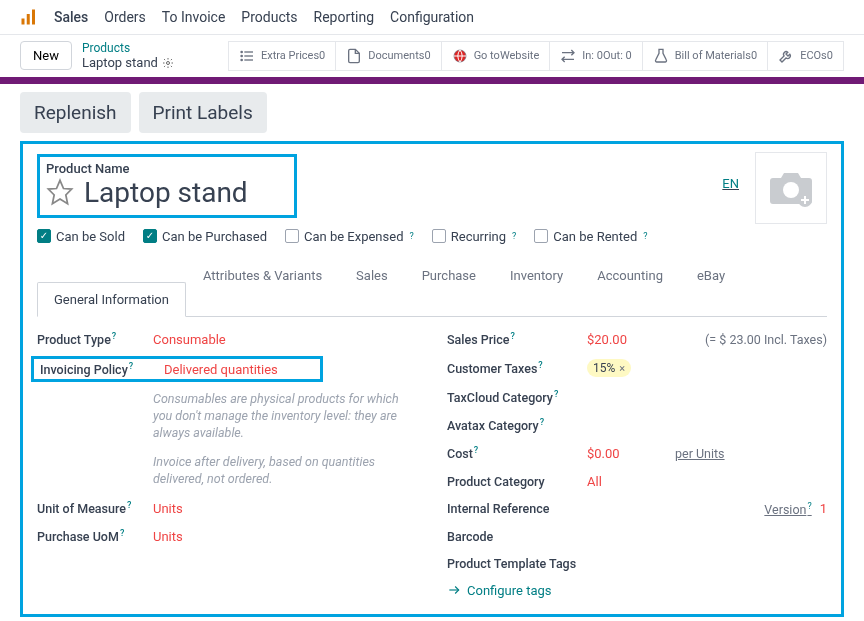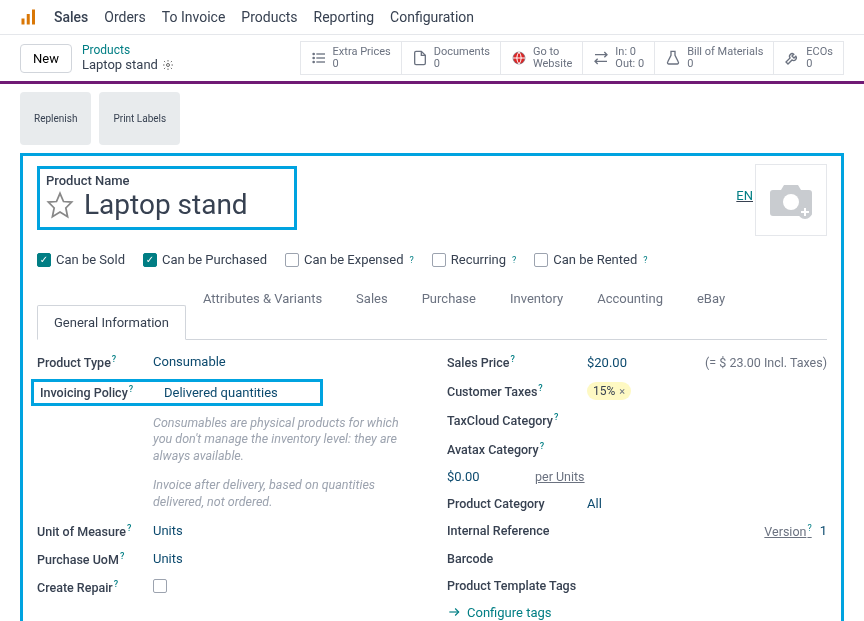--- a/index.html
+++ b/index.html
@@ -5,69 +5,69 @@
     * { box-sizing: border-box; margin: 0; padding: 0; font-family: -apple-system, BlinkMacSystemFont, "Segoe UI", Roboto, Arial, sans-serif; }
     body { background: #fff; width: 864px; font-size: 13px; color: #374151; }
 
     
     .top-nav { display: flex; align-items: center; gap: 16px; padding: 8px 20px; border-bottom: 1px solid #e5e7eb; }
     .logo { width: 18px; height: 18px; }
     .nav-item { font-size: 14px; color: #374151; cursor: pointer; }
     .nav-item.active { color: #374151; font-weight: 500; }
 
     
-    .sub-bar { display: flex; align-items: stretch; padding: 6px 20px; border-bottom: 3px solid #701a75; }
+    .sub-bar { display: flex; align-items: stretch; padding: 6px 20px; border-bottom: 7px solid #701a75; }
     .new-btn { border: 1px solid #d1d5db; background: #fff; padding: 6px 12px; font-size: 13px; border-radius: 4px; cursor: pointer; align-self: center; }
     .crumb-box { display: flex; flex-direction: column; justify-content: center; margin-left: 10px; line-height: 1.2; }
     .crumb-parent { color: #017e84; font-size: 12px; cursor: pointer; }
     .crumb-current { color: #374151; font-size: 13px; display: flex; align-items: center; gap: 4px; }
     .sub-spacer { flex: 1; }
     .stat-btn { display: flex; align-items: center; gap: 6px; border: 1px solid #e5e7eb; background: #fff; padding: 4px 10px; margin-left: -1px; cursor: pointer; }
     .stat-btn svg { stroke: #6b7280; }
-    .stat-txt { display: flex; flex-direction: column; line-height: 1.1; font-size: 11px; color: #6b7280; }
+    .stat-txt { display: flex; flex-direction: row; line-height: 1.1; font-size: 11px; color: #6b7280; }
     .stat-txt .v { font-size: 11px; }
 
     
     .actions-row { display: flex; gap: 8px; padding: 8px 20px; }
-    .action-pill { background: #e8ebed; border: none; padding: 21px 14px; font-size: 10px; border-radius: 4px; color: #374151; cursor: pointer; }
+    .action-pill { background: #e8ebed; border: none; padding: 9px 14px; font-size: 19px; border-radius: 4px; color: #374151; cursor: pointer; }
 
     
     .hl-form { border: 3px solid #00a3e0; margin: 0 20px 12px 20px; padding: 10px 14px 16px 14px; position: relative; }
     .hl-name { border: 3px solid #00a3e0; padding: 4px 8px 6px 6px; display: inline-block; min-width: 260px; }
     .hl-field { border: 3px solid #00a3e0; padding: 2px 6px; display: inline-flex; align-items: center; gap: 24px; margin: -3px -6px; }
 
     
     .p-label { font-size: 13px; font-weight: 500; color: #374151; }
     .p-name-row { display: flex; align-items: center; gap: 10px; margin-top: 0px; }
     .p-name-val { font-size: 28px; color: #374151; }
     .star { width: 28px; height: 28px; stroke: #888; fill: none; stroke-width: 1.5; }
-    .form-right { position: absolute; right: 14px; top: 8px; display: flex; gap: 2px; align-items: flex-start; text-decoration: underline; }
+    .form-right { position: absolute; right: 14px; top: 8px; display: flex; gap: 16px; align-items: flex-start; text-decoration: underline; }
     .lang { color: #017e84; font-size: 13px; cursor: pointer; margin-top: 24px; }
     .img-ph { width: 72px; height: 72px; border: 1px solid #e5e7eb; display: flex; align-items: center; justify-content: center; }
 
     
-    .check-row { display: flex; gap: 18px; margin-top: 22px; align-items: center; }
+    .check-row { display: flex; gap: 18px; margin-top: 11px; align-items: center; }
     .check { display: flex; align-items: center; gap: 5px; font-size: 13px; }
     .cbx { width: 14px; height: 14px; border: 1.5px solid #9ca3af; border-radius: 2px; display: inline-flex; align-items: center; justify-content: center; }
     .cbx.on { background: #017e84; border-color: #017e84; }
     .cbx.on::after { content: "✓"; color: #fff; font-size: 10px; line-height: 1; }
     .help { color: #017e84; font-size: 9px; vertical-align: super; margin-left: 1px; }
 
     
     .tab-bar { display: flex; border-bottom: 1px solid #d1d5db; margin-top: 14px; }
     .tab-bar .tab { padding: 9px 16px; font-size: 13px; color: #6b7280; cursor: pointer; border: 1px solid transparent; margin-bottom: -1px; }
     .tab-bar .tab.active { border: 1px solid #d1d5db; border-bottom-color: #fff; color: #374151; border-radius: 2px 2px 0 0; margin-top: 24px; }
 
     
     .body-cols { display: flex; gap: 30px; margin-top: 14px; }
     .col { flex: 1; }
-    .f-row { display: flex; align-items: flex-start; margin-bottom: 12px; }
+    .f-row { display: flex; align-items: flex-end; margin-bottom: 12px; }
     .f-label { width: 116px; font-weight: 500; color: #374151; font-size: 12.5px; }
     .f-label.r { width: 140px; }
-    .f-val { color: #0c4a6e; font-size: 13px; }
+    .f-val { color: #ef4444; font-size: 13px; }
     .f-note { color: #9ca3af; font-style: italic; font-size: 12.5px; margin: 4px 0 12px 0; line-height: 1.35; padding-left: 0; }
     .f-note-col { padding-left: 116px; margin-right: 10px; }
     .tax-pill { background: #fef9c3; border-radius: 10px; padding: 2px 6px; font-size: 12px; display: inline-flex; align-items: center; gap: 4px; }
     .tax-x { color: #6b7280; font-size: 11px; cursor: pointer; }
     .price-incl { color: #6b7280; margin-left: auto; font-size: 12.5px; }
     .r-row { display: flex; align-items: center; margin-bottom: 12px; }
     .r-extra { color: #6b7280; margin-left: 8px; font-size: 12.5px; text-decoration: underline; }
     .cfg-link { color: #017e84; cursor: pointer; display: flex; align-items: center; gap: 6px; margin-top: 6px; font-size: 13px; }
   </style>
 </head>
@@ -258,24 +258,20 @@
         </div>
 
       <div class="f-row">
         <span class="f-label"><span>Unit of Measure</span><span class="help">?</span></span>
         <span class="f-val">Units</span>
       </div>
       <div class="f-row">
         <span class="f-label"><span>Purchase UoM</span><span class="help">?</span></span>
         <span class="f-val">Units</span>
       </div>
-      <div class="f-row">
-        <span class="f-label"><span>Create Repair</span><span class="help">?</span></span>
-        <span class="cbx"></span>
-      </div>
     </div>
 
     <div class="col">
       <div class="r-row">
         <span class="f-label r"><span>Sales Price</span><span class="help">?</span></span>
         <span class="f-val">$20.00</span>
         <span class="price-incl">(= $ 23.00 Incl. Taxes)</span>
       </div>
       <div class="r-row">
         <span class="f-label r"><span>Customer Taxes</span><span class="help">?</span></span>
@@ -284,20 +280,21 @@
             <span class="tax-x">×</span>
           </span>
       </div>
       <div class="r-row">
           <span class="f-label r"><span>TaxCloud Category</span><span class="help">?</span></span>
         </div>
       <div class="r-row">
           <span class="f-label r"><span>Avatax Category</span><span class="help">?</span></span>
         </div>
       <div class="r-row">
+        <span class="f-label r"><span>Cost</span><span class="help">?</span></span>
         <span class="f-val" style="width:80px">$0.00</span>
         <span class="r-extra">per Units</span>
       </div>
       <div class="r-row">
         <span class="f-label r">Product Category</span>
         <span class="f-val">All</span>
       </div>
       <div class="r-row">
         <span class="f-label r">Internal Reference</span>
         <span style="flex:1"></span>

